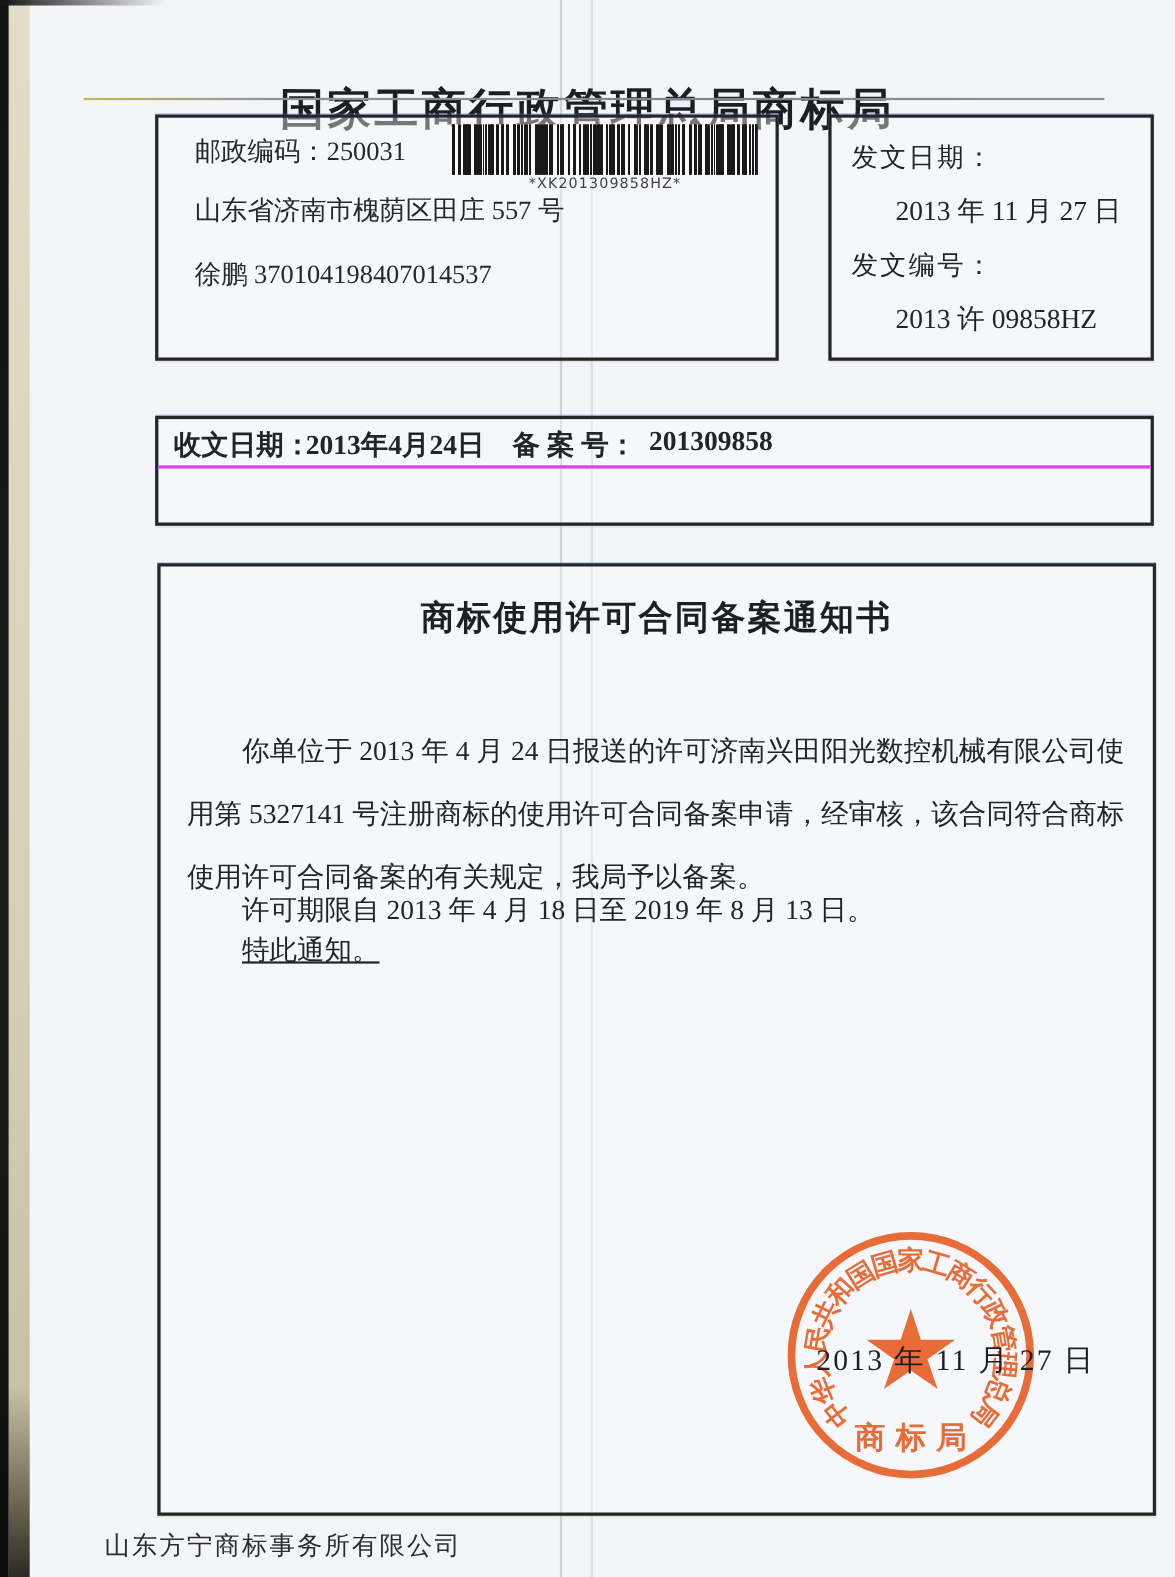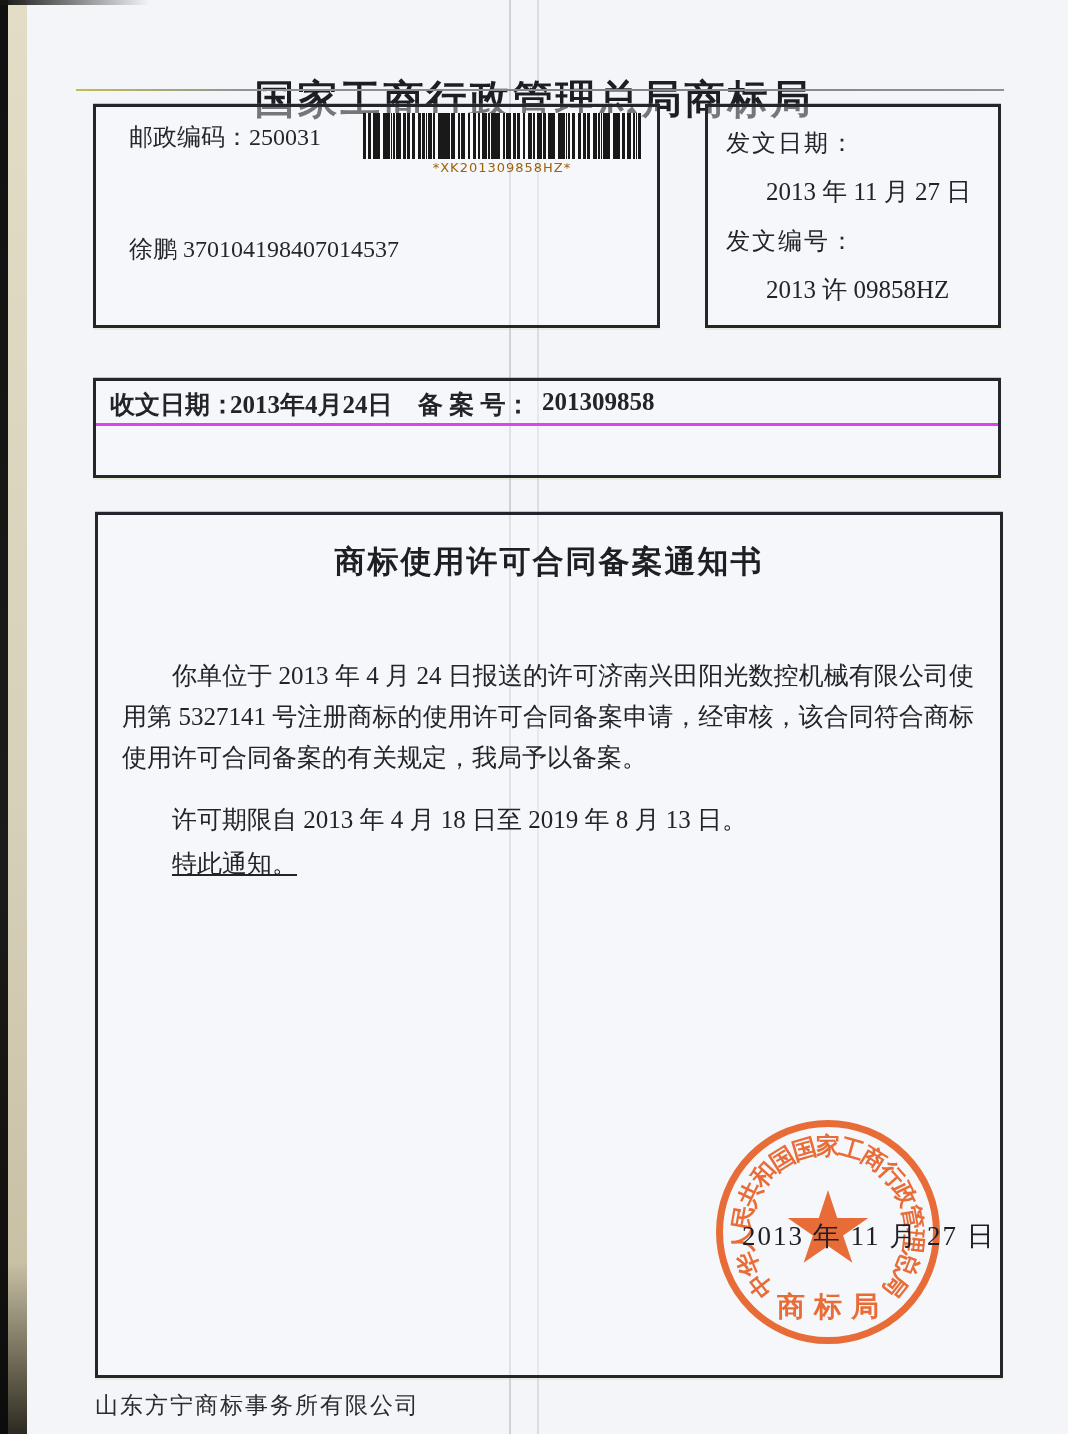--- a/index.html
+++ b/index.html
@@ -23,59 +23,60 @@
     text-align:center;font-size:40px;font-weight:bold;letter-spacing:3px;color:#1d1e24;margin-top:46px;
   }
   .title-rule{
     position:absolute;left:76px;top:89px;width:928px;height:2px;
     background:linear-gradient(90deg,#c3bd4b 0%,#8e939b 18%,#7e838d 60%,#8b9099 100%);
   }
   
   .scan-box{
     position:absolute;border:3px solid #24262d;background:rgba(248,249,252,0.4);
     box-shadow:0 -1px 0 rgba(70,120,205,0.35), 0 2px 0 rgba(205,205,100,0.22);
+    margin-left:48px;
   }
   .address-box{left:93px;top:104px;width:561px;height:218px;}
   .dispatch-box{left:705px;top:104px;width:290px;height:218px;}
   .registry-box{left:93px;top:378px;width:902px;height:94px;}
   .notice-box{left:95px;top:512px;width:902px;height:860px;}
   
   .doc-text{font-size:24px;color:#26272d;}
   .postal-line{position:absolute;left:33px;top:14px;white-space:pre;}
   .address-line{position:absolute;left:33px;top:68px;}
   .recipient-line{position:absolute;left:33px;top:126px;}
   .barcode-wrap{position:absolute;right:16px;top:6px;width:278px;text-align:center;}
   .barcode-bars{
     width:278px;height:46px;
     background:
       repeating-linear-gradient(90deg,#191919 0 2px,transparent 2px 5px),
       repeating-linear-gradient(90deg,#191919 0 3px,transparent 3px 11px),
       repeating-linear-gradient(90deg,#191919 0 1px,transparent 1px 7px),
       repeating-linear-gradient(90deg,transparent 0 13px,#191919 13px 15px,transparent 15px 23px);
     background-color:#fbfbfd;
   }
-  .barcode-label{font-family:"DejaVu Sans","Liberation Sans",sans-serif;font-size:13px;color:#a16207;margin-top:1px;letter-spacing:1px;}
+  .barcode-label{font-family:"DejaVu Sans","Liberation Sans",sans-serif;font-size:13px;color:#404040;margin-top:1px;letter-spacing:1px;}
   
   .dispatch-label{position:absolute;left:18px;font-size:24px;letter-spacing:2px;}
   .dispatch-value{position:absolute;left:58px;font-size:25px;white-space:nowrap;}
   .dd-label{top:20px;} .dd-value{top:68px;}
   .dn-label{top:118px;} .dn-value{top:166px;}
   
   .reg-row{position:absolute;left:0;width:100%;}
   .reg-row-1{top:0;height:42px;border-bottom:3px solid #d946ef;font-weight:bold;}
   .reg-row-2{top:45px;height:46px;}
   .reg-item{position:absolute;font-size:25px;white-space:pre;}
   .reg-row-1 .reg-item{top:7px;}
   .reg-row-2 .reg-item{top:9px;}
   .ri-a{left:14px;} .ri-b{left:134px;} .ri-c{left:322px;} .ri-d{left:446px;}
   
   .notice-title{position:absolute;left:0;width:100%;top:26px;text-align:center;
     font-size:31px;font-weight:bold;letter-spacing:2px;color:#1e1f25;}
   .notice-salutation{position:absolute;left:24px;top:98px;font-size:25px;}
-  .notice-para{position:absolute;left:24px;width:852px;font-size:25px;line-height:41px;
+  .notice-para{position:absolute;left:24px;width:852px;font-size:25px;line-height:57px;
     text-indent:2em;text-align:justify;}
   .para-1{top:140px;}
   .para-2{top:284px;}
   .notice-closing{position:absolute;left:24px;top:332px;font-size:25px;text-indent:2em;width:400px;text-decoration:underline;}
   
   .seal{position:absolute;left:716px;top:1120px;width:224px;height:224px;opacity:0.93;}
   .seal-ring{position:absolute;inset:0;border:7px solid var(--seal-color,#e8622a);border-radius:50%;}
   .seal-arc{position:absolute;inset:0;font-weight:bold;}
   .seal-arc span{position:absolute;left:50%;top:50%;font-size:24px;color:var(--seal-color,#e8622a);
     transform-origin:center;}
@@ -97,20 +98,21 @@
 
 <div class="header-title">国家工商行政管理总局商标局</div>
 <div class="title-rule"></div>
 
 <div class="scan-box address-box">
   <div class="doc-text postal-line"><span>邮政编码：</span><span>250031</span></div>
   <div class="barcode-wrap">
     <div class="barcode-bars"></div>
     <div class="barcode-label">*XK201309858HZ*</div>
   </div>
+  <div class="doc-text address-line">山东省济南市槐荫区田庄 557 号</div>
   <div class="doc-text recipient-line">徐鹏 370104198407014537</div>
 </div>
 
 <div class="scan-box dispatch-box">
   <div class="dispatch-label dd-label">发文日期：</div>
   <div class="dispatch-value dd-value">2013 年 11 月 27 日</div>
   <div class="dispatch-label dn-label">发文编号：</div>
   <div class="dispatch-value dn-value">2013 许 09858HZ</div>
 </div>
 

